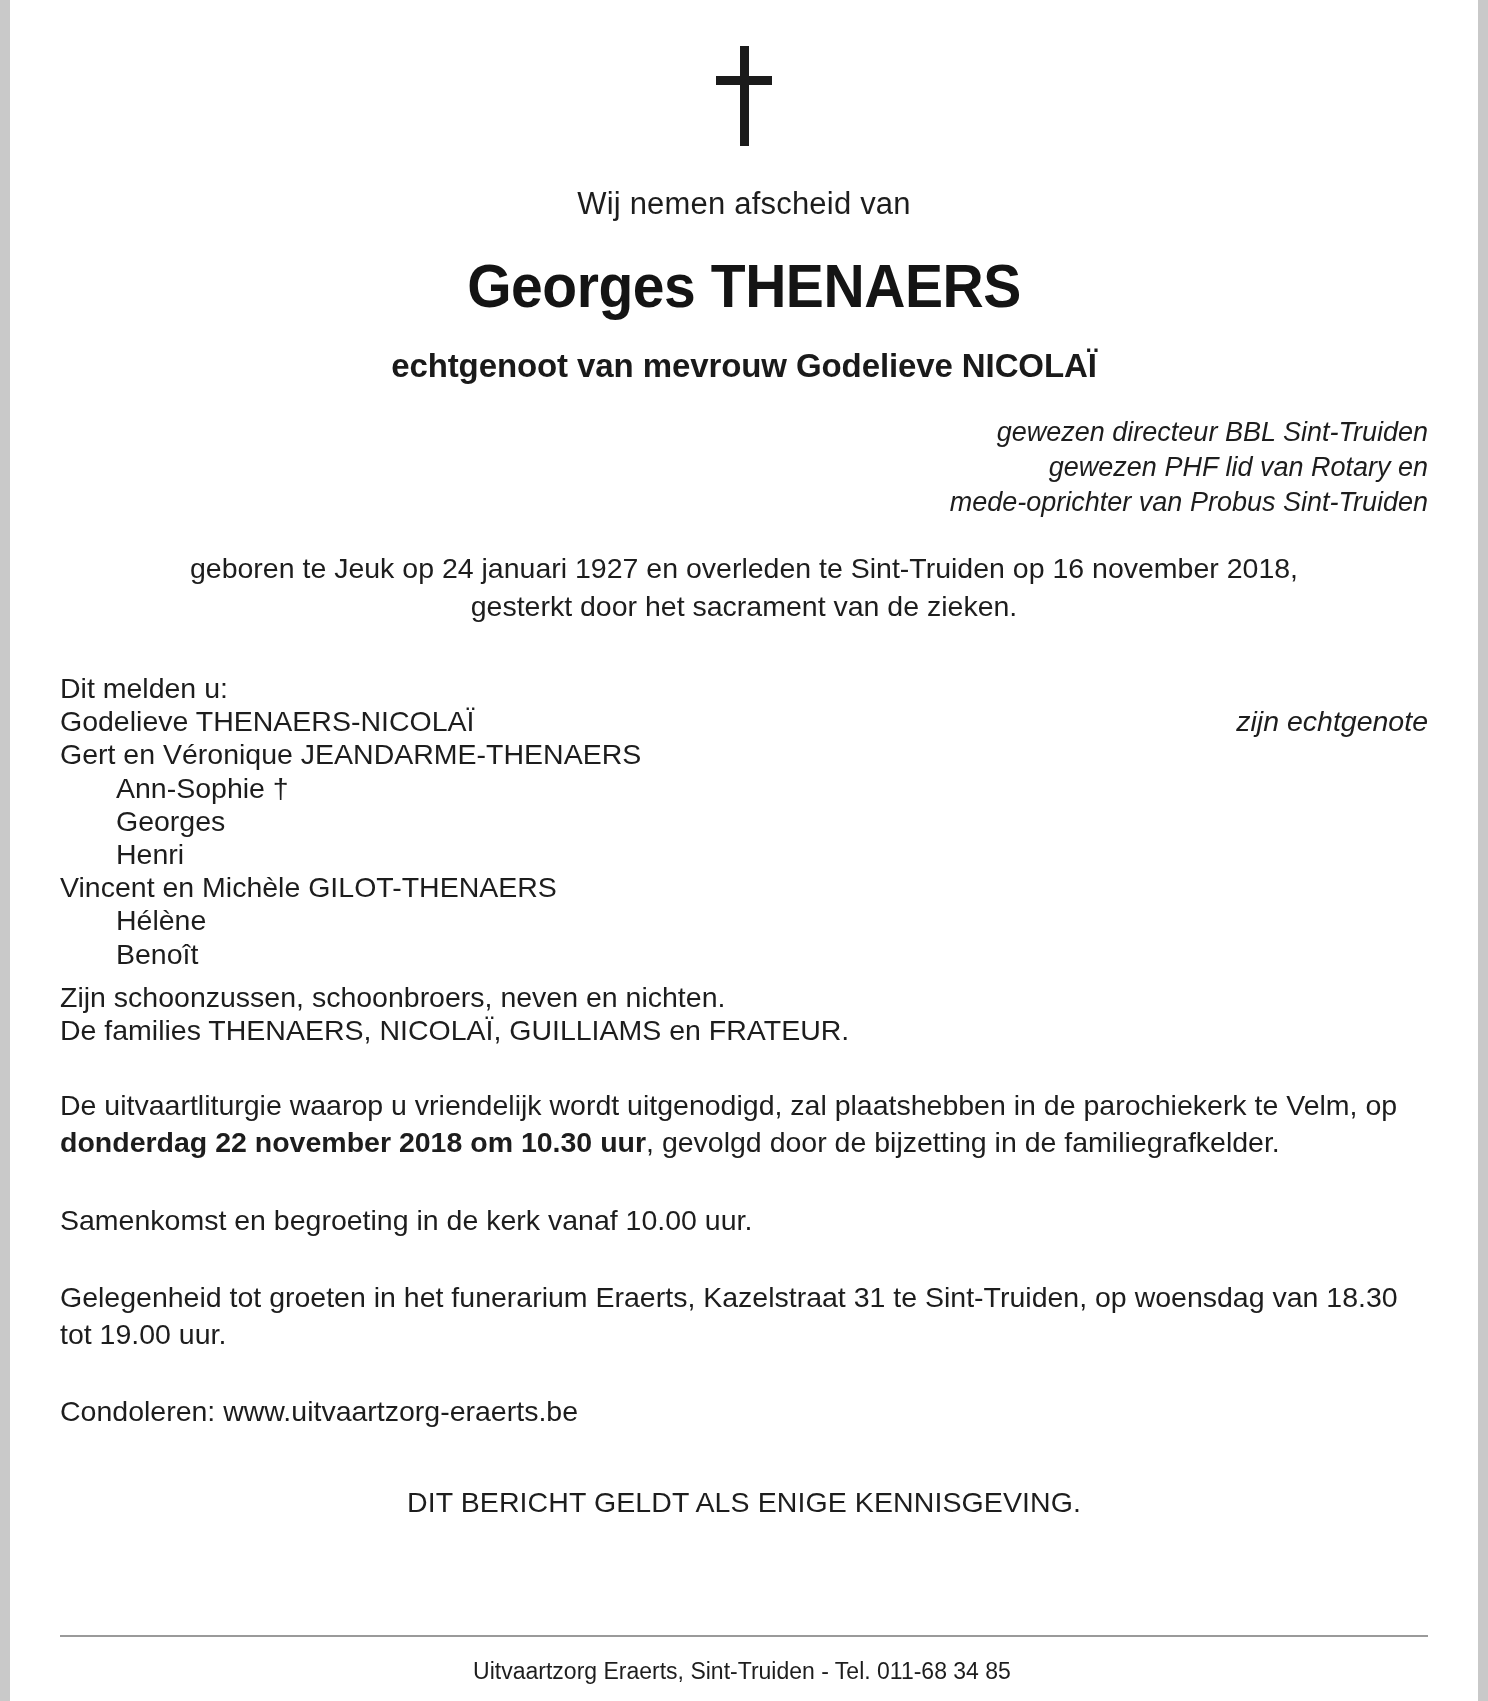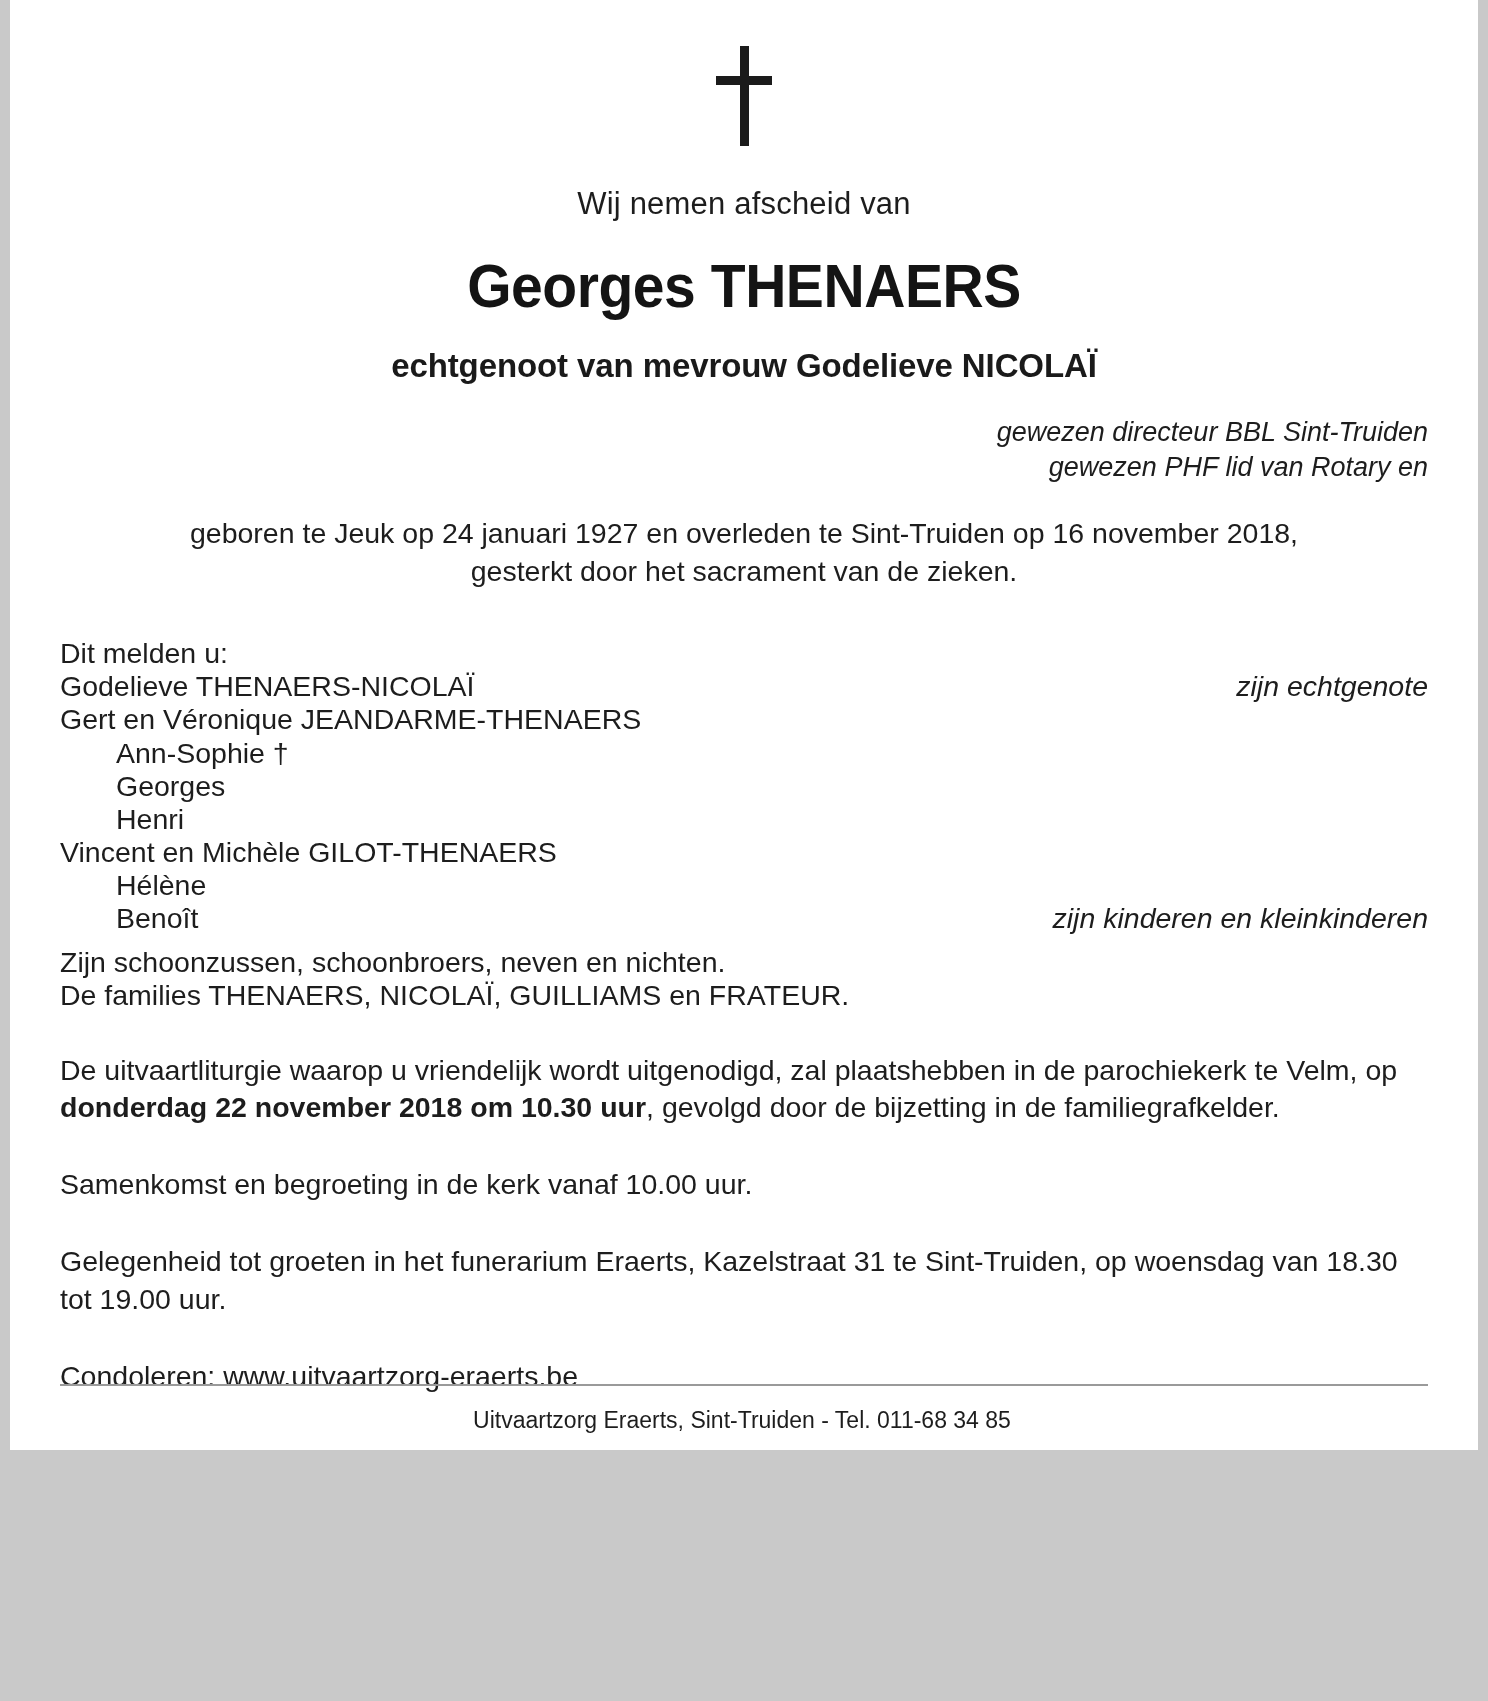--- a/index.html
+++ b/index.html
@@ -8,21 +8,21 @@
     padding: 0;
     background: #c9c9c9;
   }
   body {
     font-family: "Liberation Sans", "DejaVu Sans", sans-serif;
     -webkit-font-smoothing: antialiased;
   }
   .page {
     position: relative;
     width: 1488px;
-    height: 1450px;
+    height: 1701px;
     margin: 0 auto;
     background: #ffffff;
     box-sizing: border-box;
     overflow: hidden;
   }
   
   .page-edge-left,
   .page-edge-right {
     position: absolute;
     top: 0;
@@ -199,20 +199,21 @@
     </div>
 
     <div class="intro intro-1">Wij nemen afscheid van</div>
 
     <div class="deceased-name">Georges THENAERS</div>
     <div class="spouse-line">echtgenoot van mevrouw Godelieve NICOLAÏ</div>
 
     <div class="titles">
       <div>gewezen directeur BBL Sint-Truiden</div>
       <div>gewezen PHF lid van Rotary en</div>
+      <div>mede-oprichter van Probus Sint-Truiden</div>
     </div>
 
     <div class="birthdeath">
       <div>geboren te Jeuk op 24 januari 1927 en overleden te Sint-Truiden op 16 november 2018,</div>
       <div>gesterkt door het sacrament van de zieken.</div>
     </div>
 
     <div class="family">
       <div class="fam-row">
         <span class="fam-left">Dit melden u:</span>
@@ -235,21 +236,20 @@
         <span class="fam-left indent">Henri</span>
       </div>
       <div class="fam-row">
         <span class="fam-left">Vincent en Michèle GILOT-THENAERS</span>
       </div>
       <div class="fam-row">
         <span class="fam-left indent">Hélène</span>
       </div>
       <div class="fam-row">
         <span class="fam-left indent">Benoît</span>
-        <span class="fam-right">zijn kinderen en kleinkinderen</span>
       </div>
 
       <div class="close-lines">
         <div>Zijn schoonzussen, schoonbroers, neven en nichten.</div>
         <div>De families THENAERS, NICOLAÏ, GUILLIAMS en FRATEUR.</div>
       </div>
     </div>
 
     <div class="para"><span>De uitvaartliturgie waarop u vriendelijk wordt uitgenodigd, zal plaatshebben in de parochiekerk te Velm, op </span><b>donderdag 22 november 2018 om 10.30 uur</b><span>, gevolgd door de bijzetting in de familiegrafkelder.</span></div>
 

